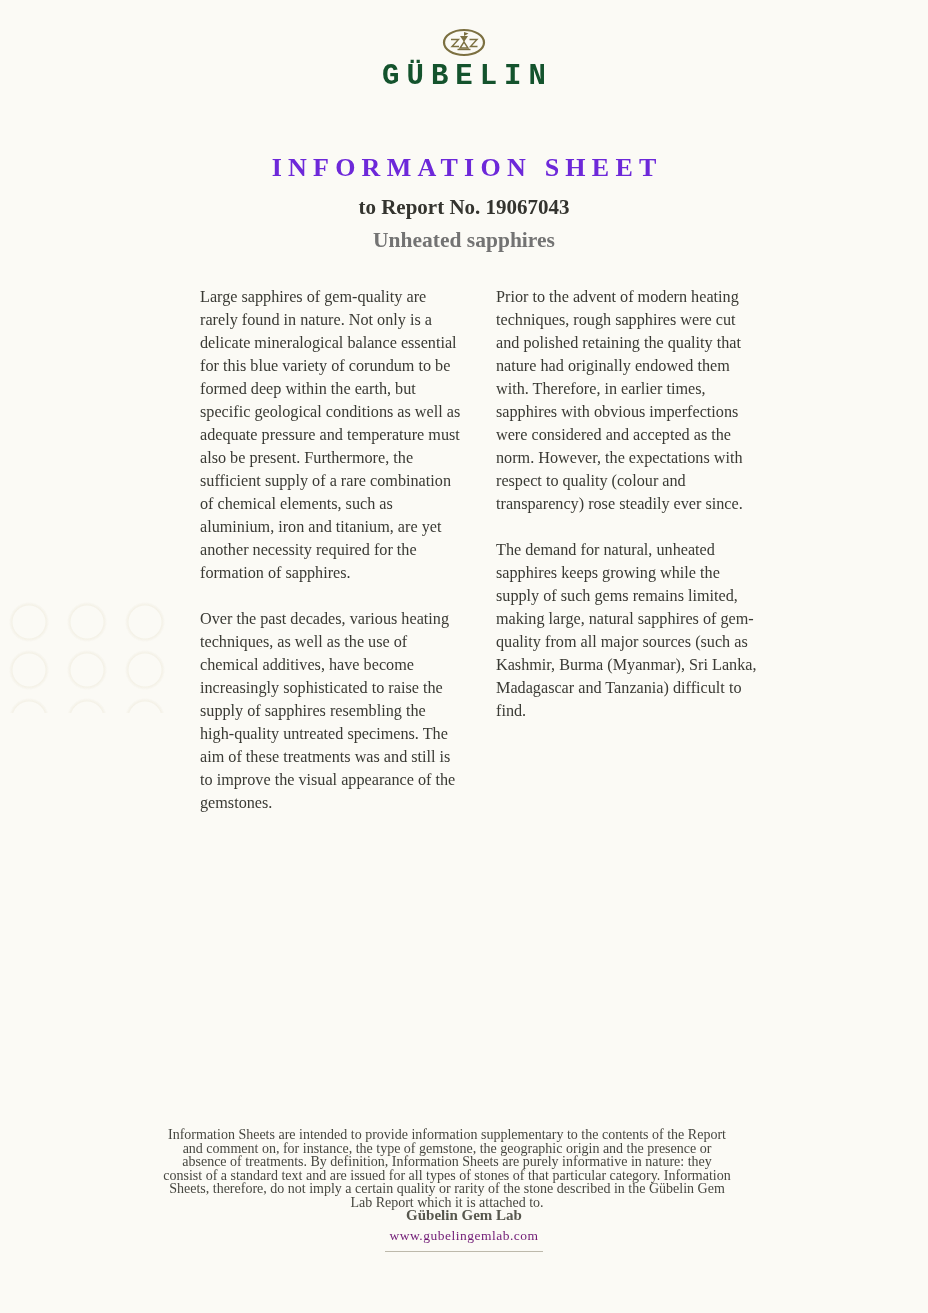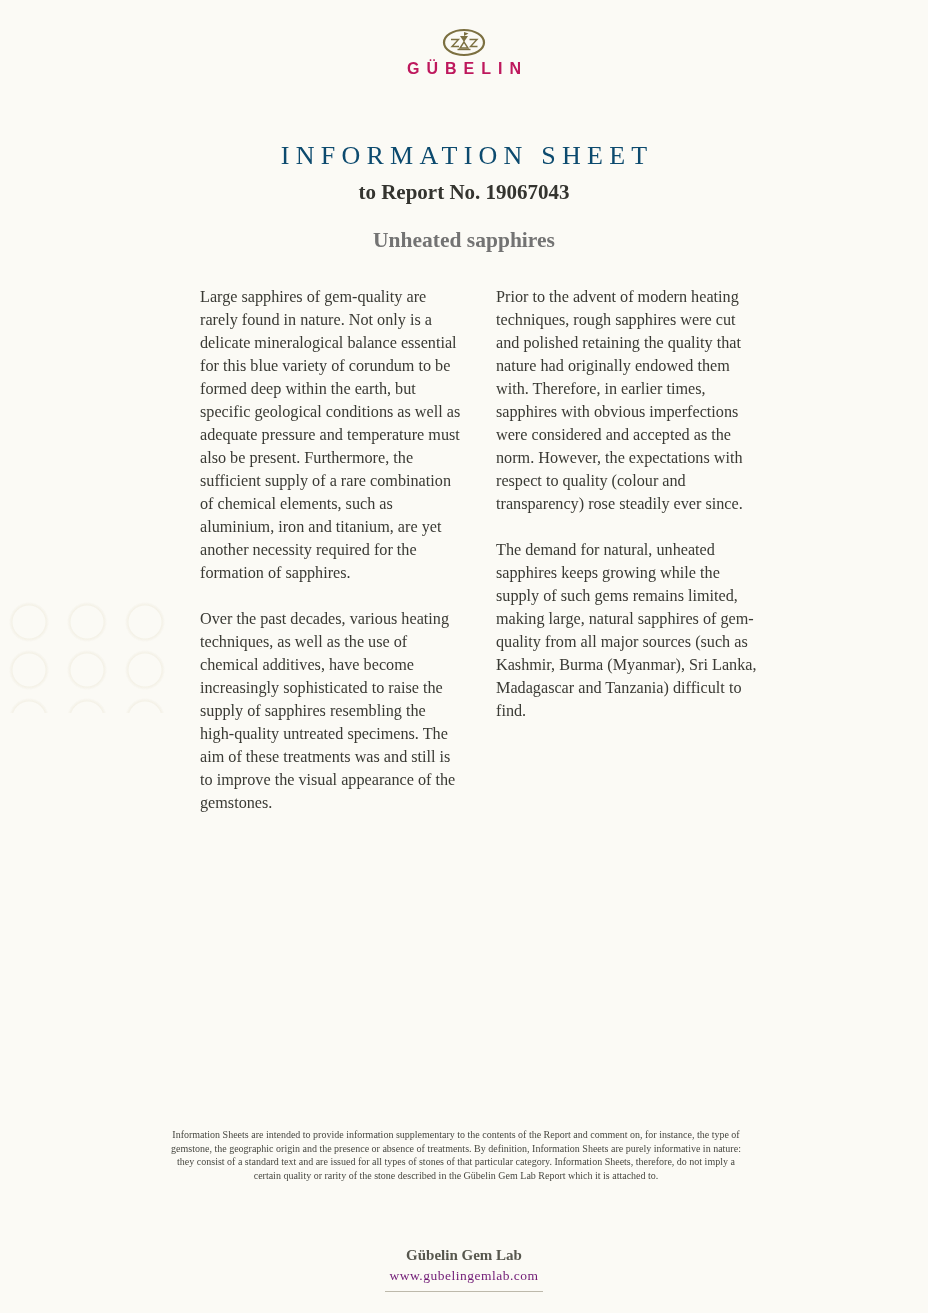--- a/index.html
+++ b/index.html
@@ -24,43 +24,43 @@
     top: 26px;
     left: 0;
     width: 100%;
     text-align: center;
   }
   .emblem {
     display: block;
     margin: 0 auto 2px auto;
   }
   .wordmark {
-    font-family: Liberation Sans, sans-serif;
-    font-weight: bold;
-    font-size: 16px;
+    font-family: Liberation Mono, monospace;
+    font-weight: bold;
+    font-size: 29px;
     letter-spacing: 7px;
-    color: #be185d;
+    color: #14532d;
     text-indent: 7px; 
   }
 
   
   .title-block {
     position: absolute;
     top: 141px;
     left: 0;
     width: 100%;
     text-align: center;
   }
   .doc-title {
-    margin: 0;
-    font-weight: normal;
+    margin: 12px;
+    font-weight: bold;
     font-size: 26px;
     letter-spacing: 0.24em;
     text-indent: 0.24em;
-    color: #0c4a6e;
+    color: #6d28d9;
   }
   .report-ref {
     margin-top: 9px;
     font-size: 21px;
     color: #34342f;
     font-weight: bold;
   }
 
   
   .doc-heading {
@@ -103,43 +103,42 @@
     height: 115px;
     background-image: radial-gradient(circle at 50% 50%, rgba(255,255,255,0) 16px, rgba(214,204,172,0.20) 17px, rgba(255,255,255,0) 20px);
     background-size: 58px 48px;
     pointer-events: none;
   }
 
   
   .disclaimer {
     position: absolute;
     top: 1128px;
-    left: 171px;
+    left: 162px;
     width: 570px;
     margin: 0;
     text-align: center;
-    font-size: 10px;
+    font-size: 14px;
     line-height: 13.5px;
     color: #474740;
   }
 
   
   .lab-footer {
     position: absolute;
     top: 1207px;
     left: 0;
     width: 100%;
     text-align: center;
     color: #5e5e54;
   }
   .lab-name {
     font-weight: bold;
     font-size: 15px;
     color: #57574e;
-    margin-top: 40px;
   }
   .locations {
     margin-top: 4px;
     font-size: 14.5px;
     color: #63635a;
   }
   .locations span + span {
     margin-left: 14px;
   }
   .website {

